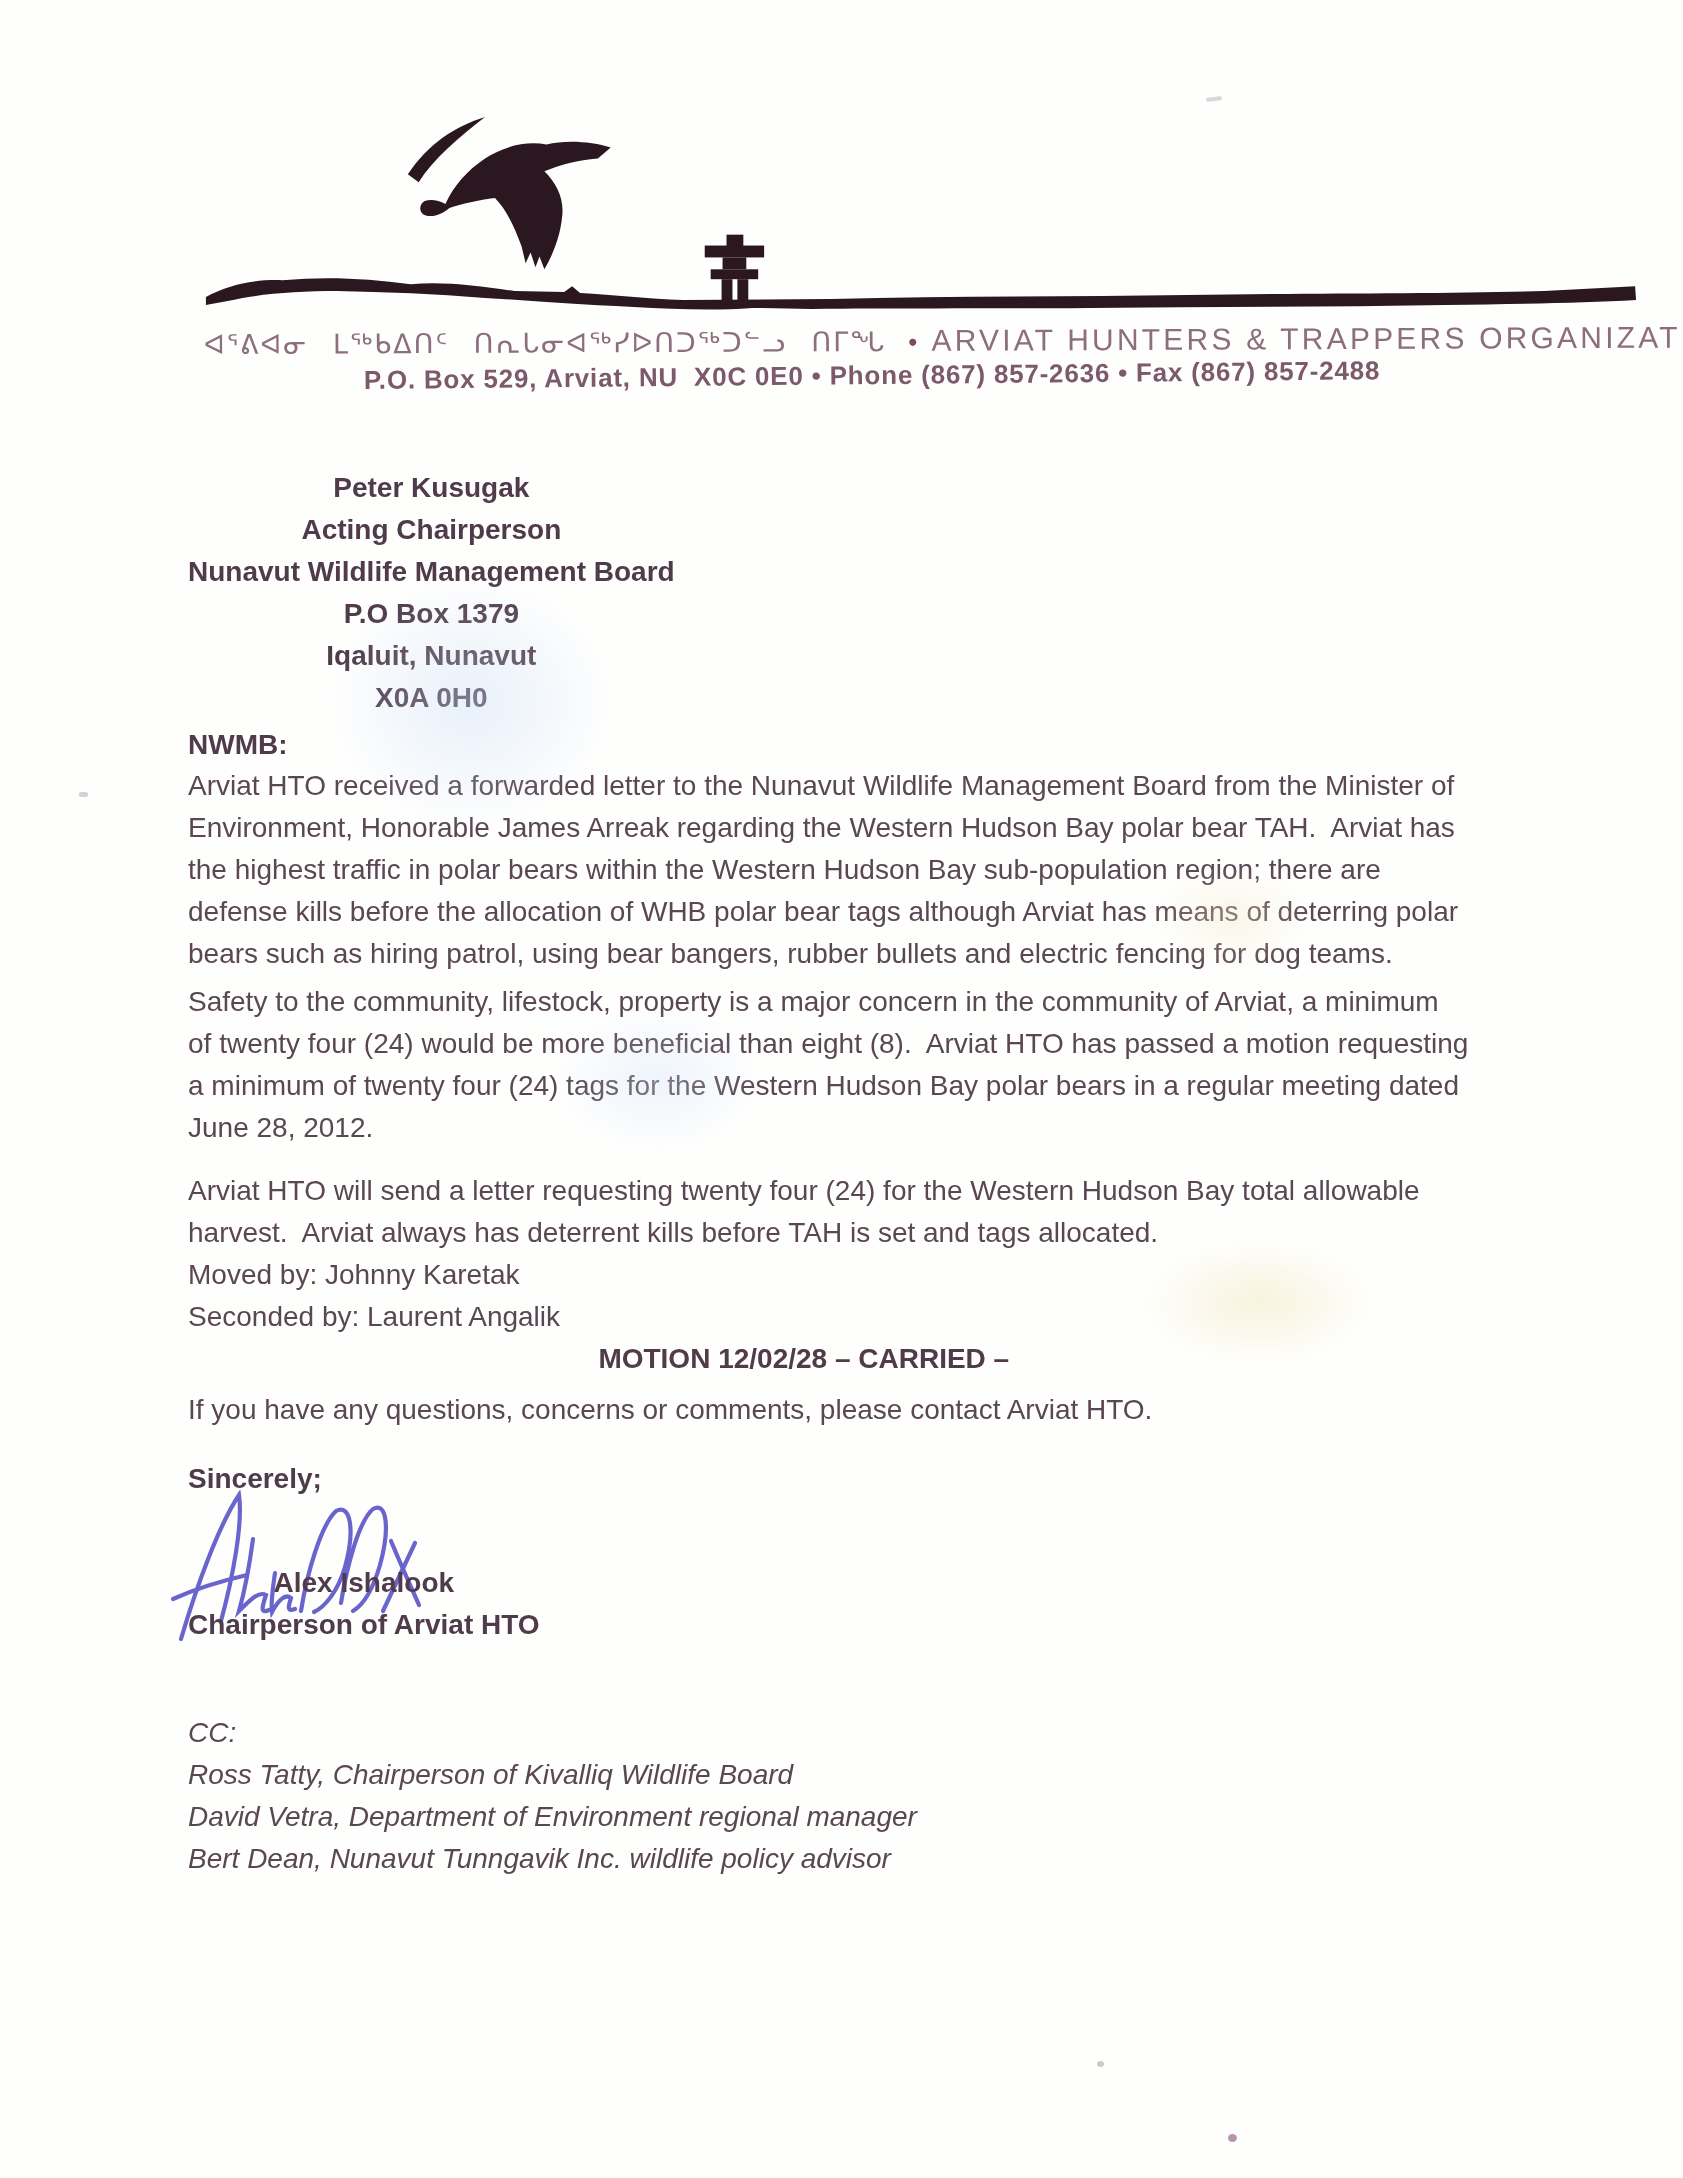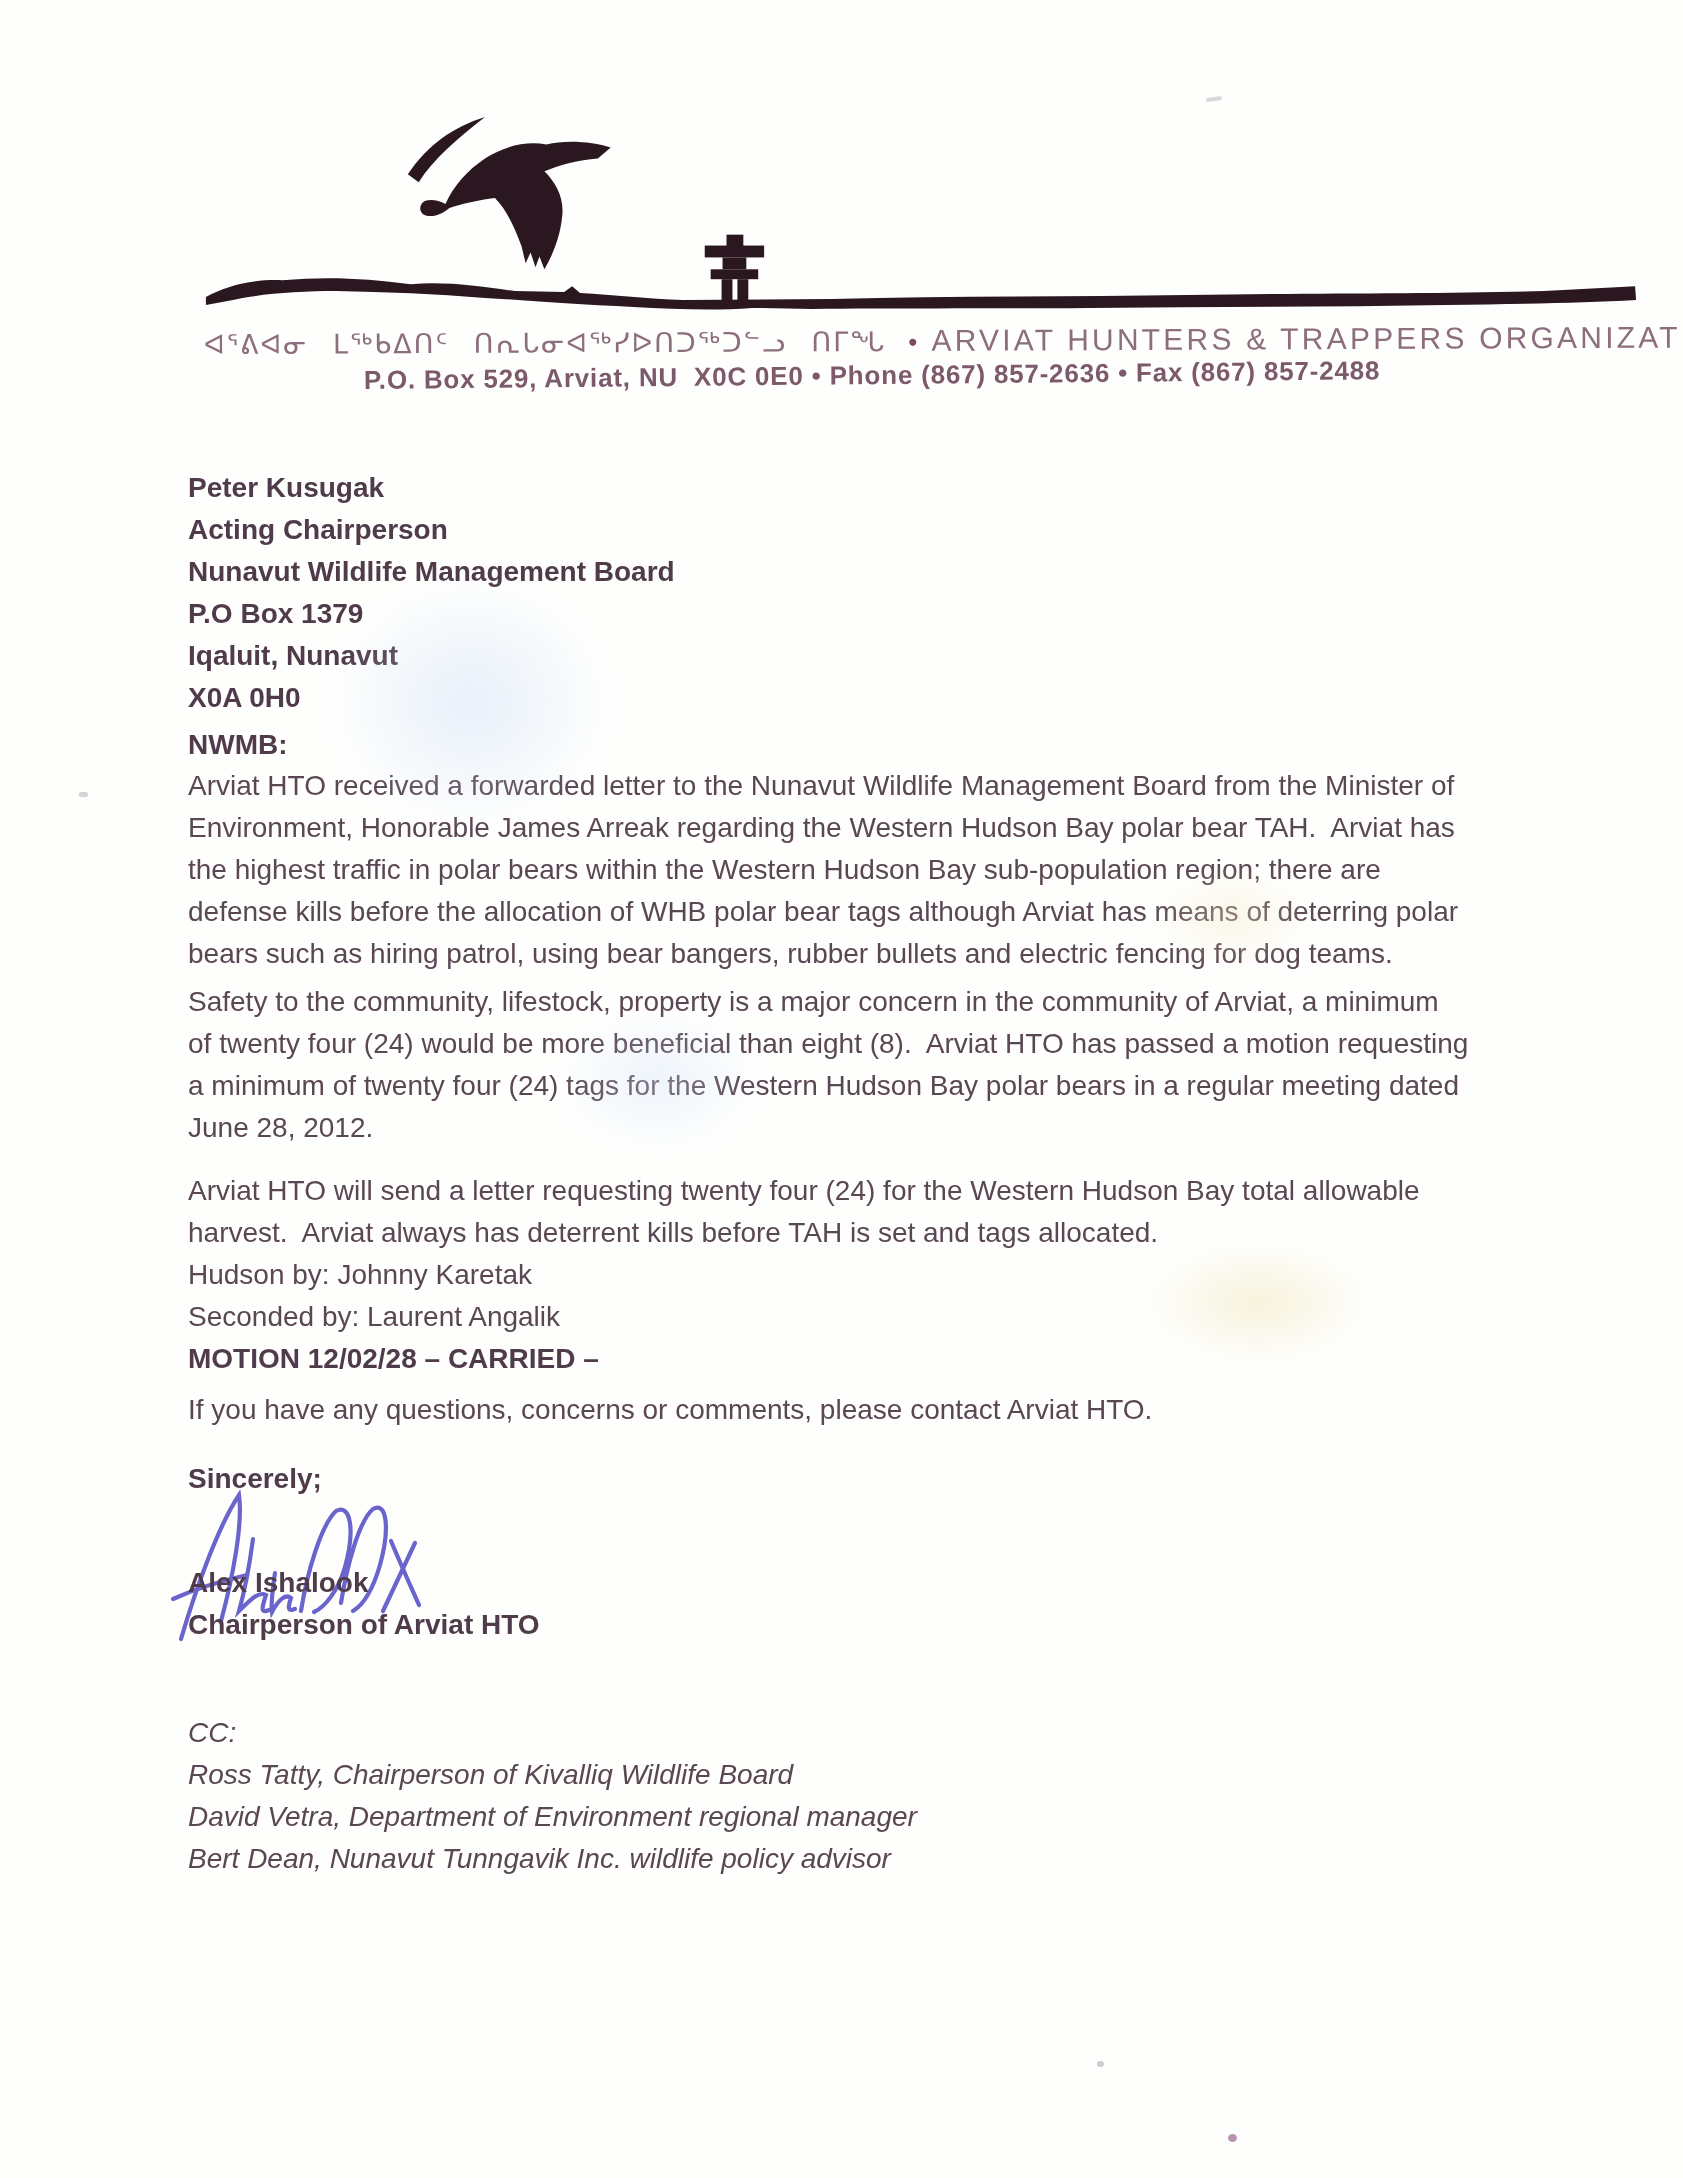--- a/index.html
+++ b/index.html
@@ -32,21 +32,21 @@
   }
   .address-line{
     position:absolute;left:364px;top:365px;
     font-size:26px;font-weight:700;letter-spacing:0.8px;
     color:#7c5a6c;white-space:pre;
     transform:rotate(-0.55deg);transform-origin:left center;
   }
   
   .tblock{position:absolute;left:188px;font-size:28px;line-height:42px;}
   .ln{white-space:pre;}
-  .b{font-weight:700;color:#4f3b4a;}
+  .b{font-weight:700;color:#4f3b4a;text-align:center;}
   .recipient{top:467px;}
   .salutation{top:724px;}
   .para1{top:765px;}
   .para2{top:981px;}
   .para3{top:1170px;}
   .closing{top:1389px;}
   .sincerely{top:1458px;}
   .sender{top:1562px;}
   .ccblock{top:1712px;font-style:italic;}
   
@@ -152,21 +152,21 @@
   <div class="tblock para2">
     <div class="ln">Safety to the community, lifestock, property is a major concern in the community of Arviat, a minimum</div>
     <div class="ln">of twenty four (24) would be more beneficial than eight (8).  Arviat HTO has passed a motion requesting</div>
     <div class="ln">a minimum of twenty four (24) tags for the Western Hudson Bay polar bears in a regular meeting dated</div>
     <div class="ln">June 28, 2012.</div>
   </div>
 
   <div class="tblock para3">
     <div class="ln">Arviat HTO will send a letter requesting twenty four (24) for the Western Hudson Bay total allowable</div>
     <div class="ln">harvest.  Arviat always has deterrent kills before TAH is set and tags allocated.</div>
-    <div class="ln">Hudson by: Johnny Karetak</div>
+    <div class="ln">Moved by: Johnny Karetak</div>
     <div class="ln">Seconded by: Laurent Angalik</div>
     <div class="ln b">MOTION 12/02/28 – CARRIED –</div>
   </div>
 
   <div class="tblock closing">If you have any questions, concerns or comments, please contact Arviat HTO.</div>
 
   <div class="tblock sincerely b">Sincerely;</div>
 
   <svg class="signature" viewBox="0 0 250 170" aria-hidden="true">
     <g fill="none" stroke="#5b55c7" stroke-width="4.2" stroke-linecap="round" opacity="0.9">

